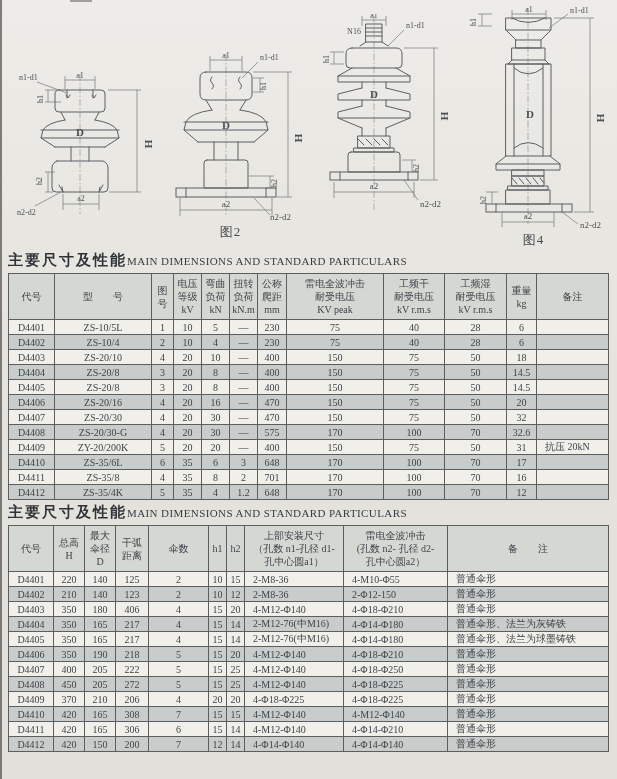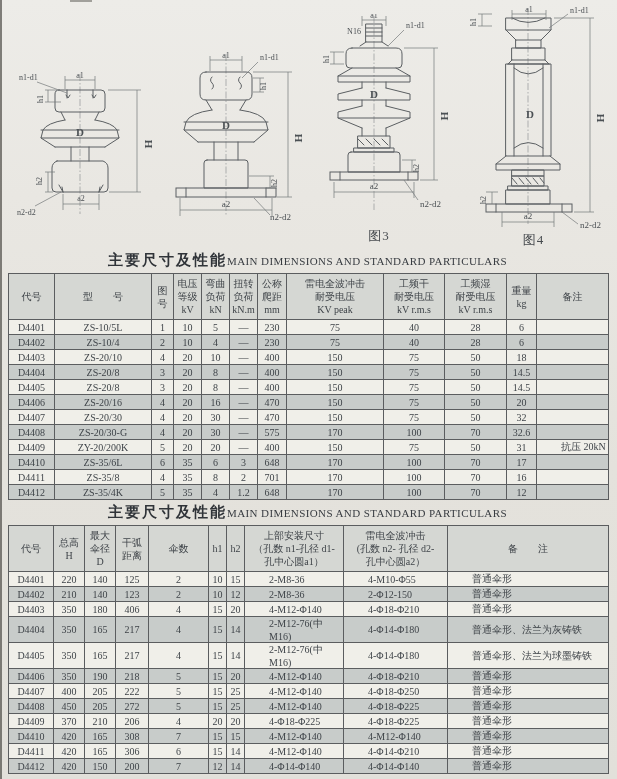--- a/index.html
+++ b/index.html
@@ -19,31 +19,31 @@
   .figure svg { display:block; }
   .caption { text-align:center; font-size:13px; color:#474b4f; letter-spacing:1px; margin-top:1px; }
   svg text { font-family:"Liberation Serif","DejaVu Serif",serif; fill:#4b5054; font-size:8px; }
   svg text.big { font-size:11px; font-weight:bold; }
   svg text.mid { font-size:9px; }
   .body-line { stroke:#5b5f62; stroke-width:1; fill:none; stroke-linecap:round; }
   .dim { stroke:#74787a; stroke-width:0.7; fill:none; }
   .cl { stroke:#83878a; stroke-width:0.6; stroke-dasharray:7 2 1.5 2; fill:none; }
 
   
-  .section-header { display:flex; justify-content:center; align-items:baseline; padding:3px 10px 2px 8px; }
+  .section-header { display:flex; justify-content:flex-start; align-items:baseline; padding:3px 10px 2px 8px; }
   .title-zh { font-size:15px; font-weight:bold; color:#303439; letter-spacing:2px; }
   .title-en { font-size:11px; font-weight:normal; color:#383c41; letter-spacing:.4px; }
 
   
   table { border-collapse:collapse; table-layout:fixed; width:600px; margin:1px 9px 0 8px; }
   th,td { border:1px solid #5b5d5f; font-size:10px; text-align:center; vertical-align:middle; overflow:hidden; color:#3f4449; }
   th { background:#d5d7d3; font-weight:normal; white-space:pre-line; line-height:1.3; padding:3px 1px; }
   td { background:#f0efe9; padding:0 2px; }
   tr.shaded td { background:#c8ccca; }
-  td.left { text-align:left; padding-left:24px; }
+  td.left { text-align:left; padding-left:8px; }
   .t1 td { height:15px; }
   .t2 td { height:14px; }
 </style>
 </head>
 <body>
 
 <div class="page">
   <div class="scan-edge"></div>
   <div class="scan-mark"></div>
 
@@ -135,20 +135,21 @@
         </g>
         <text x="68" y="8" text-anchor="middle">a1</text>
         <text x="102" y="10">n1-d1</text>
         <text x="108" y="36" text-anchor="middle" transform="rotate(-90 108 36)">h1</text>
         <text x="68" y="79" text-anchor="middle" class="big">D</text>
         <text x="137" y="88" text-anchor="middle" class="big" transform="rotate(90 137 88)">H</text>
         <text x="119" y="133" text-anchor="middle" transform="rotate(-90 119 133)">h2</text>
         <text x="68" y="157" text-anchor="middle" class="mid">a2</text>
         <text x="112" y="170" class="mid">n2-d2</text>
       </svg>
+      <div class="caption">图2</div>
     </div>
 
     <div class="figure" style="left:304px; top:14px; width:150px;">
       <svg width="150" height="212" viewBox="0 0 150 212">
         <g class="cl">
             <line x1="70" y1="2" x2="70" y2="196"></line>
           </g>
         <g class="body-line">
           <path d="M62,10 h16 v18 h-16 z M62,14 h16 M62,18 h16 M62,22 h16"></path>
           <path d="M62,28 L56,32 M78,28 L84,32"></path>
@@ -188,21 +189,20 @@
         <text x="70" y="4" text-anchor="middle">a1</text>
         <text x="50" y="20" text-anchor="middle">N16</text>
         <text x="102" y="14">n1-d1</text>
         <text x="25" y="45" text-anchor="middle" transform="rotate(-90 25 45)">h1</text>
         <text x="70" y="84" text-anchor="middle" class="big">D</text>
         <text x="137" y="102" text-anchor="middle" class="big" transform="rotate(90 137 102)">H</text>
         <text x="115" y="154" text-anchor="middle" transform="rotate(-90 115 154)">h2</text>
         <text x="70" y="175" text-anchor="middle" class="mid">a2</text>
         <text x="116" y="193" class="mid">n2-d2</text>
       </svg>
-      <div class="caption">图3</div>
     </div>
 
     <div class="figure" style="left:456px; top:6px; width:155px;">
       <svg width="155" height="224" viewBox="0 0 155 224">
         <g class="cl">
             <line x1="72" y1="2" x2="72" y2="218"></line>
           </g>
         <g class="body-line">
           <path d="M50,12 h45 v12 h-45 z"></path>
           <path d="M56,12 q16,9 33,0"></path>

